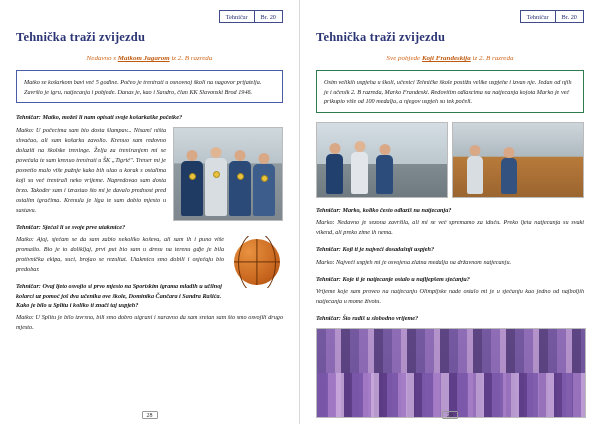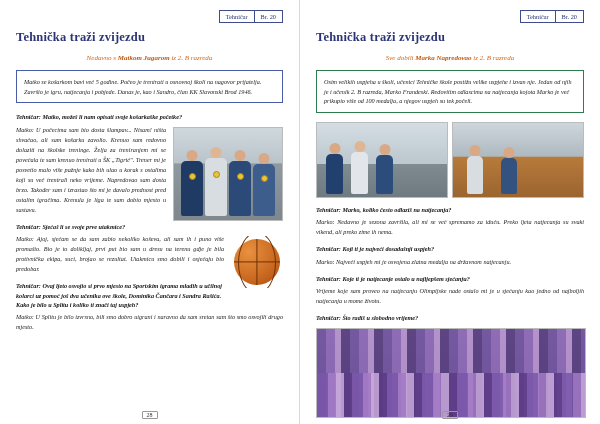--- a/index.html
+++ b/index.html
@@ -58,21 +58,21 @@
   }
 
   
   .byline {
     text-align: center;
     font-size: 7px;
     color: #d2691e;
     font-style: italic;
     margin-bottom: 8px;
   }
-  .byline b { color: #c05a10; font-style: italic; }
+  .byline b { color: #c05a10; font-style: italic; text-decoration: underline; }
 
   
   .intro-box {
     border: 1px solid #4a5ba8;
     padding: 6px 7px;
     font-size: 6.2px;
     line-height: 1.55;
     font-style: italic;
     color: #1c1c1c;
     margin-bottom: 9px;
@@ -310,21 +310,21 @@
   <div class="page right">
 
     <div class="page-header">
       <div class="hdr-box first">Tehničar</div>
       <div class="hdr-box">Br. 20</div>
     </div>
 
     <div class="art-title">Tehnička traži zvijezdu</div>
 
     <div class="byline">
-      <span>Sve dobili </span><b>Marka Napredovao</b><span> iz 2. B razreda</span>
+      <span>Sve pobjede </span><b>Koji Frandeskija</b><span> iz 2. B razreda</span>
     </div>
 
     <div class="intro-box green">Osim velikih uspjeha u školi, učenici Tehničke škole postižu velike uspjehe i izvan nje. Jedan od njih je i učenik 2. B razreda, Marko Frandeski. Redovitim odlascima na natjecanja kojota Marko je već prikupio više od 100 medalja, a njegov uspjeh su tek počeli.</div>
 
     <div class="photo-pair">
       <div class="ph gym">
         <div class="kid k1" style="left:9px;bottom:3px;width:17px;height:40px;background:#22406e"></div>
         <div class="kid k2" style="left:34px;bottom:3px;width:17px;height:42px;background:#e2e6ea"></div>
         <div class="kid k3" style="left:59px;bottom:3px;width:17px;height:39px;background:#2c4c7c"></div>
       </div>

